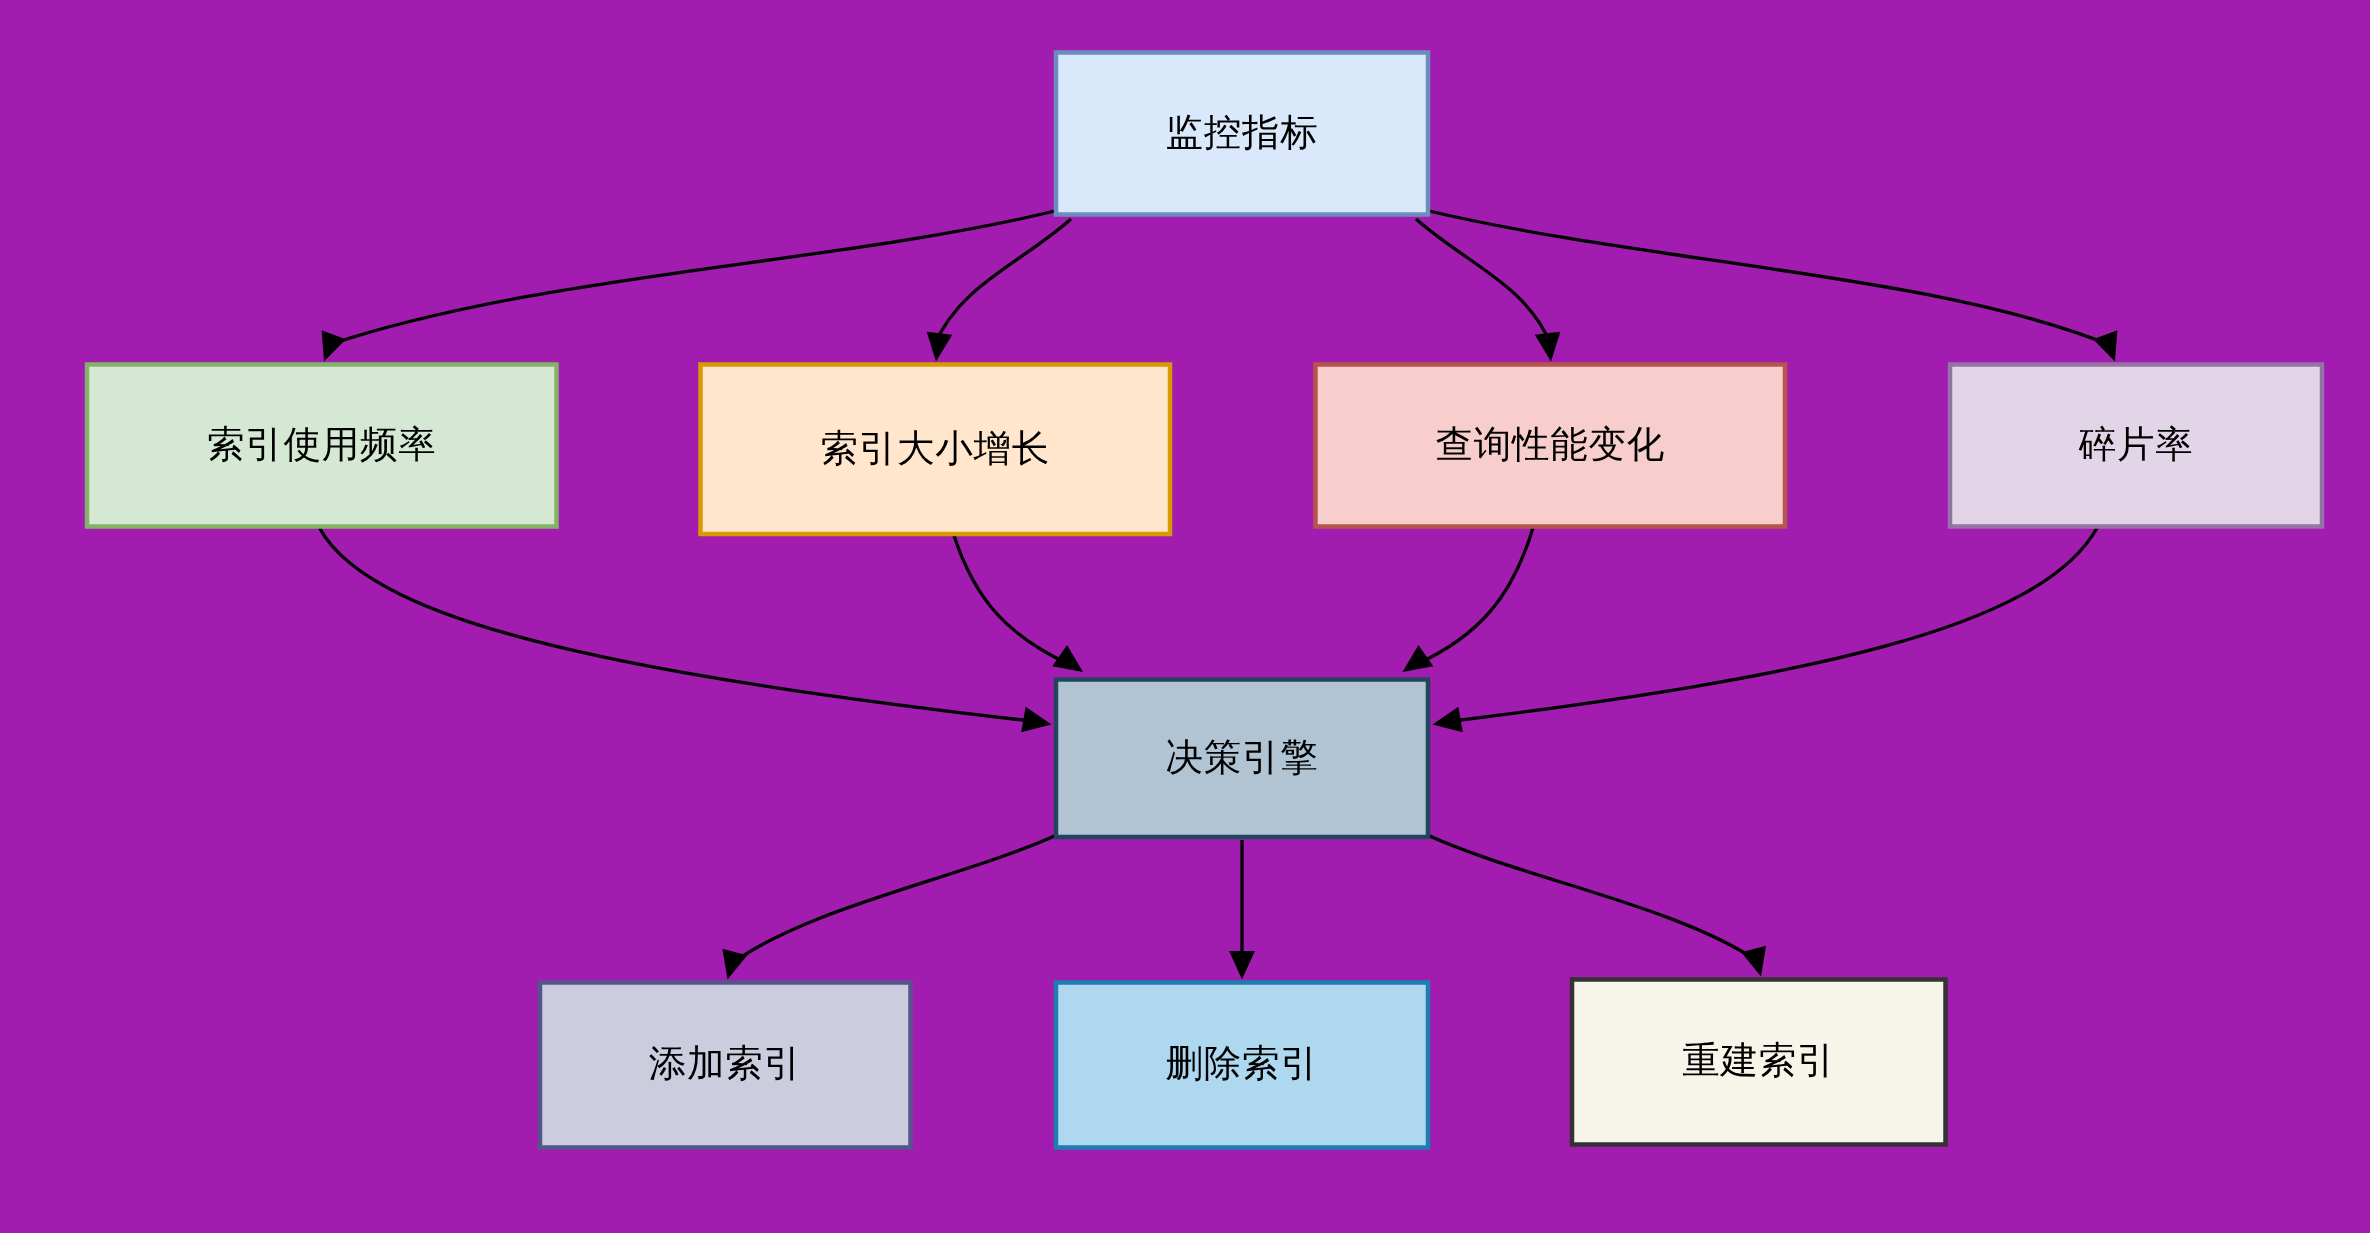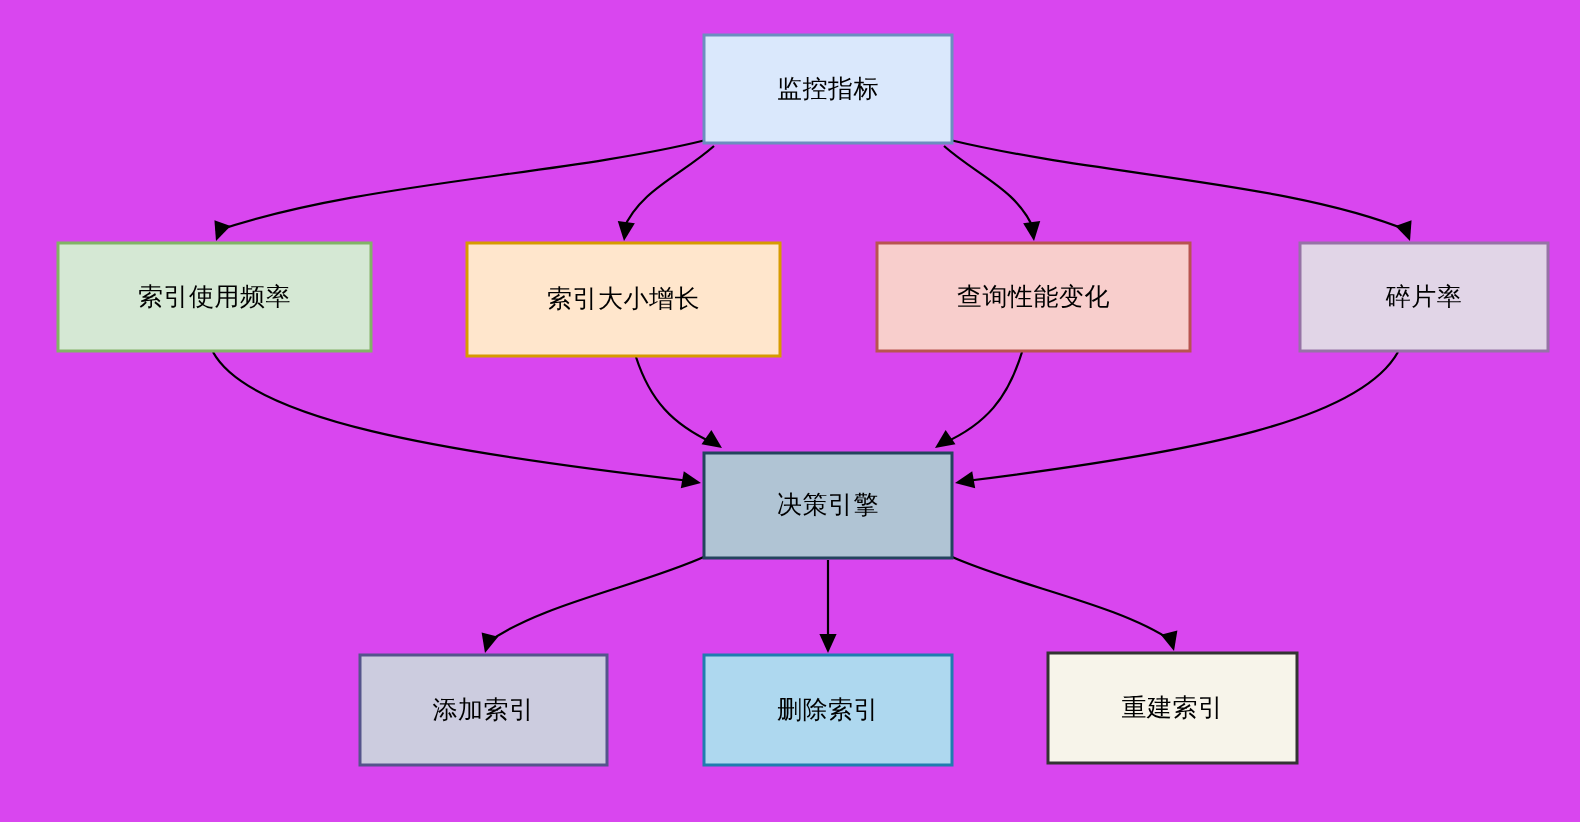--- a/index.html
+++ b/index.html
@@ -45,21 +45,21 @@
     stroke-linecap: butt;
   }
   .arrow-head {
     fill: #000000;
     stroke: none;
   }
 </style>
 </head>
 <body>
 
-<div id="diagram-root" style="background: #d946ef;">
+<div id="diagram-root" style="background: #a21caf;">
   <svg id="flow-svg" viewBox="0 0 1580 822">
     <g id="edges-layer">
         <g>
           <path d="M 706 140 C 560 176 360 182 216 231" class="edge-path" stroke="#000000"></path>
           <polygon points="0,0 -19,-8.6 -19,8.6" class="arrow-head" transform="translate(216,241) rotate(110)" fill="#000000"></polygon>
         </g>
         <g>
           <path d="M 714 146 C 680 176 640 190 623 230" class="edge-path" stroke="#000000"></path>
           <polygon points="0,0 -19,-8.6 -19,8.6" class="arrow-head" transform="translate(624,241) rotate(97)" fill="#000000"></polygon>
         </g>

